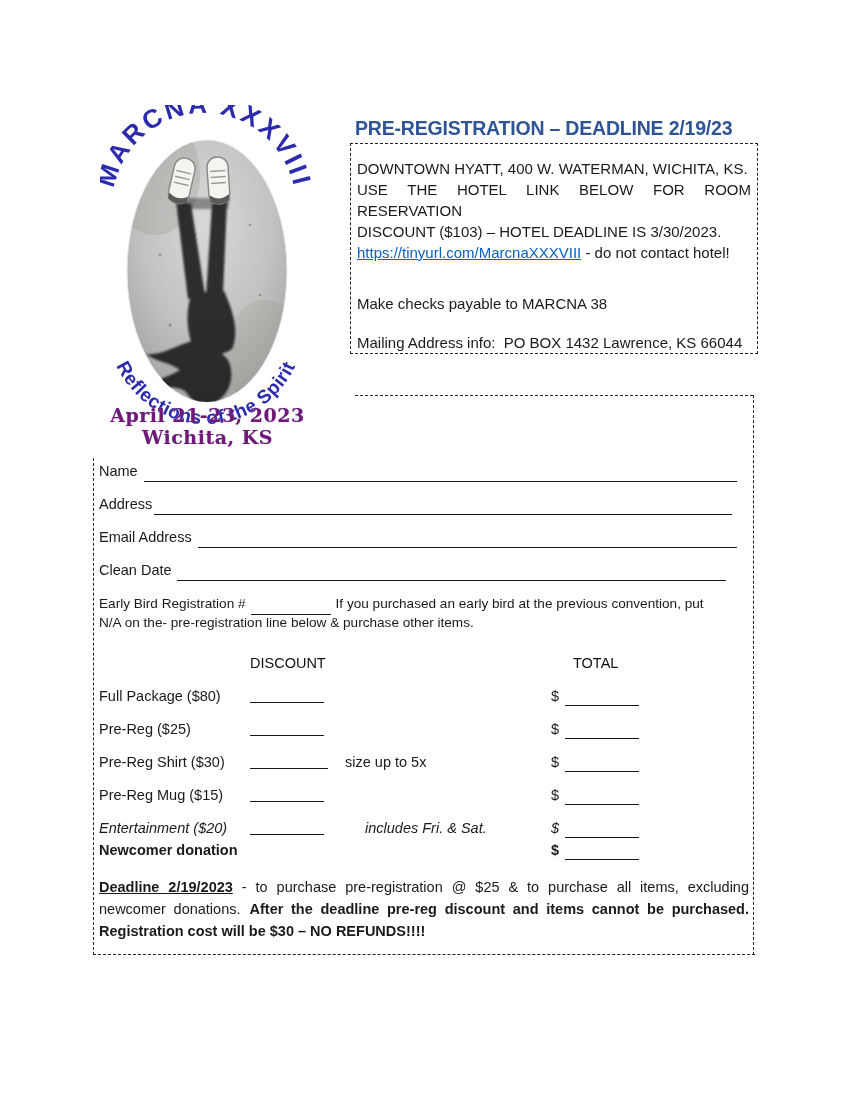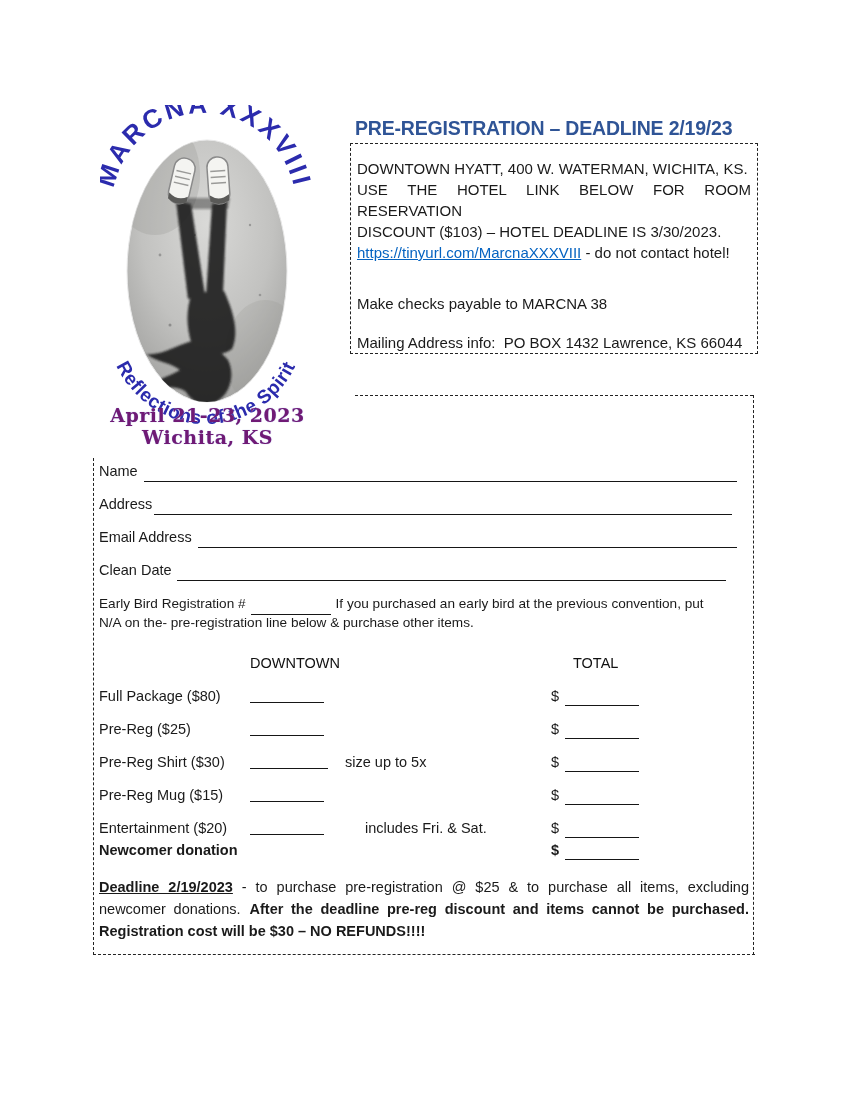--- a/index.html
+++ b/index.html
@@ -193,21 +193,21 @@
 
   <div class="early-bird">
     <div class="eb-line1">
       <span>Early Bird Registration #</span>
       <span class="eb-blank"></span>
       <span>If you purchased an early bird at the previous convention, put</span>
     </div>
     <div>N/A on the- pre-registration line below &amp; purchase other items.</div>
   </div>
 
-  <div class="col-header qty-header">DOWNTOWN</div>
+  <div class="col-header qty-header">DISCOUNT</div>
   <div class="col-header total-header">TOTAL</div>
 
   <div class="item-row" style="top:688px;">
     <span class="item-label">Full Package ($80)</span>
     <span class="qline"></span>
     <span class="total-cell">
       <span>$</span>
       <span class="tline"></span>
     </span>
   </div>
@@ -233,21 +233,21 @@
 
   <div class="item-row" style="top:787px;">
     <span class="item-label">Pre-Reg Mug ($15)</span>
     <span class="qline"></span>
     <span class="total-cell">
       <span>$</span>
       <span class="tline"></span>
     </span>
   </div>
 
-  <div class="item-row" style="top:820px;">
+  <div class="item-row" style="top:820px;font-style:italic;">
     <span class="item-label">Entertainment ($20)</span>
     <span class="qline"></span>
     <span class="item-note note-ent">includes Fri. &amp; Sat.</span>
     <span class="total-cell">
       <span>$</span>
       <span class="tline"></span>
     </span>
   </div>
 
   <div class="item-row" style="top:842px;font-weight:bold;">

